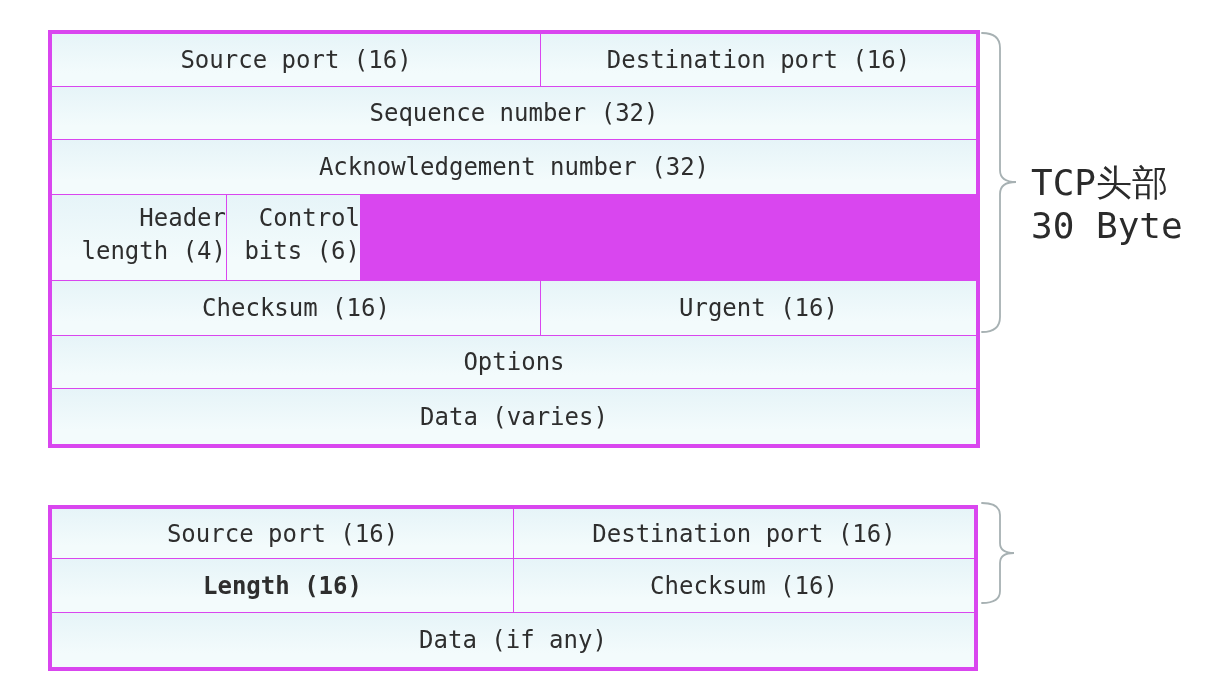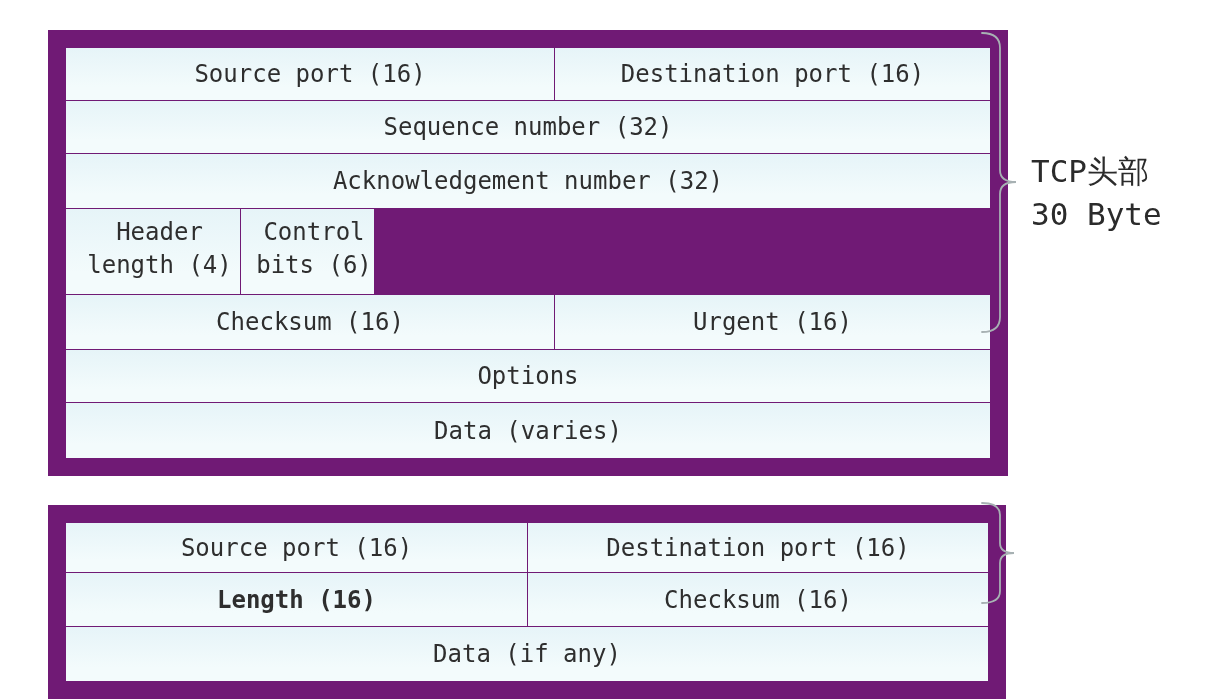--- a/index.html
+++ b/index.html
@@ -7,53 +7,54 @@
     position:relative;
     width:1226px;height:699px;
     background:#ffffff;
     overflow:hidden;
     font-family:"DejaVu Sans Mono","DejaVu Sans",sans-serif;
   }
   .hdr-table{
     position:absolute;
     display:grid;
     gap:1px;
-    padding:18px;
-    background:#701a75; 
+    padding:4px;
+    background:#d946ef; 
   }
   #tcp-table{
     left:48px;top:30px;
     grid-template-columns:174px 133px 179px 435px;
     grid-template-rows:52px 52px 54px 85px 54px 52px 55px;
   }
   #udp-table{
     left:48px;top:505px;
     grid-template-columns:461px 460px;
     grid-template-rows:49px 53px 54px;
   }
   .cell{
     background:linear-gradient(180deg,#e6f4f8 0%,#f3fbfc 75%);
     display:flex;align-items:center;justify-content:center;
     font-size:24px;color:#2e2e2e;
     white-space:pre-line;text-align:center;
   }
   .cell--left-top{
     align-items:flex-start;justify-content:flex-start;
-    text-align:center;
+    text-align:right;
     padding:7px 0 0 13px;
     line-height:33px;
   }
   .cell--center-top{
     align-items:flex-start;
     padding-top:12px;
   }
   .annotation{
     position:absolute;
     color:#2b2b2b;
-    font-size:31px;
+    font-size:36px;
+    margin-top:11px;
   }
   .annotation div{white-space:nowrap;}
   #tcp-annotation{left:1031px;top:150px;line-height:43px;}
   #udp-annotation{left:1022px;top:521px;line-height:38px;}
   .brace{position:absolute;}
   #tcp-brace{left:975px;top:28px;}
   #udp-brace{left:975px;top:498px;}
 </style>
 </head>
 <body>

